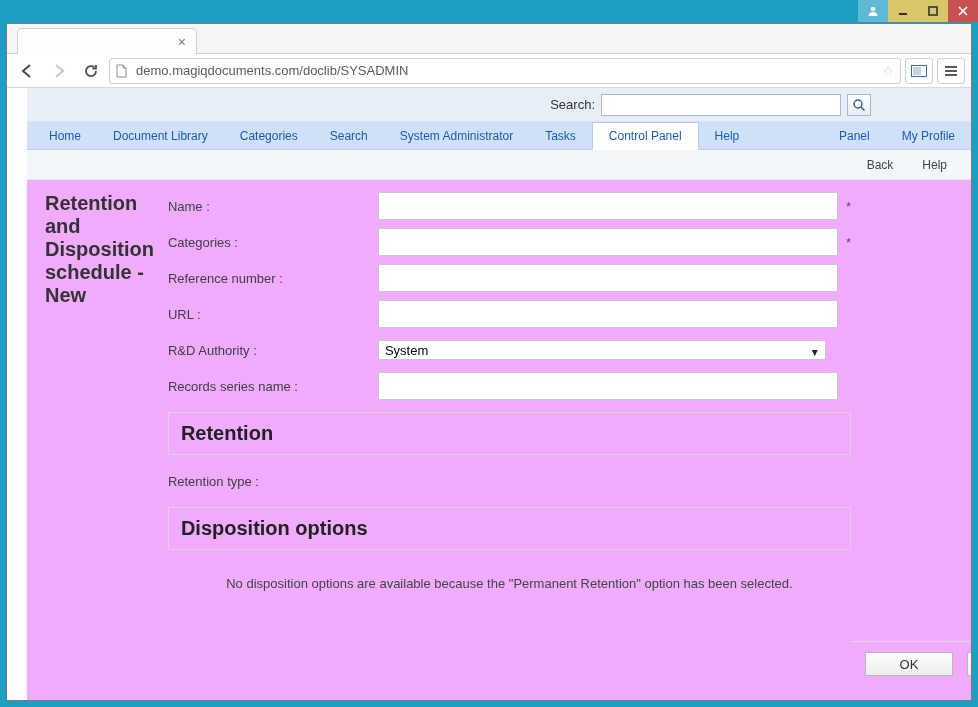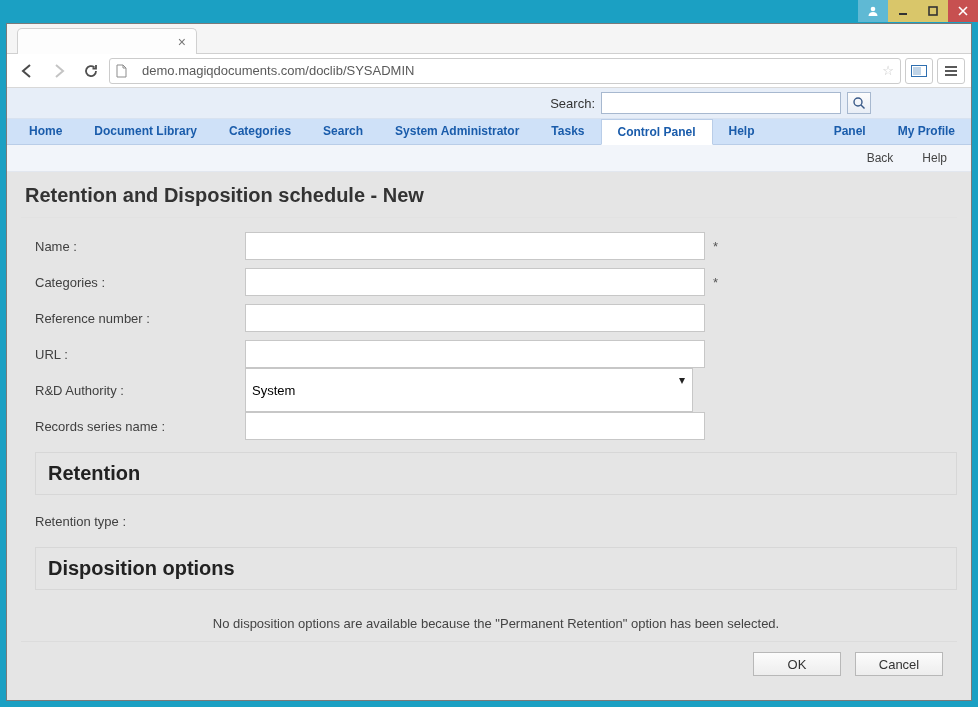--- a/index.html
+++ b/index.html
@@ -9,43 +9,43 @@
   .titlebar .user { background:#5fb9d4; color:#fff; }
   .titlebar .min, .titlebar .max { background:#d9c66a; }
   .titlebar .close { background:#c75050; color:#fff; }
   .browser-frame { position:absolute; top:23px; left:6px; right:6px; bottom:6px; background:#fff; border:1px solid #7a7a7a; display:flex; flex-direction:column; }
   .tabstrip { height:30px; background:#f5f5f5; border-bottom:1px solid #d0d0d0; position:relative; }
   .tab { position:absolute; left:10px; top:4px; width:180px; height:26px; background:#fdfdfd; border:1px solid #d0d0d0; border-bottom:none; border-top-left-radius:5px; border-top-right-radius:5px; display:flex; align-items:center; justify-content:flex-end; padding-right:10px; }
   .tab-close { color:#777; font-size:14px; }
   .toolbar { height:34px; display:flex; align-items:center; padding:0 6px; gap:4px; border-bottom:1px solid #d8d8d8; }
   .tb-btn { width:28px; height:26px; display:flex; align-items:center; justify-content:center; color:#555; border-radius:3px; }
   .tb-btn.disabled { color:#bcbcbc; }
-  .urlbar { flex:1; height:26px; border:1px solid #ccc; border-radius:3px; display:flex; align-items:center; padding:0 6px; gap:14px; color:#5a5a5a; }
+  .urlbar { flex:1; height:26px; border:1px solid #ccc; border-radius:3px; display:flex; align-items:center; padding:0 6px; gap:8px; color:#5a5a5a; }
   .urlbar .doc-icon { color:#8a8a8a; }
   .urlbar .star { margin-left:auto; color:#c8c8c8; }
   .toolbar .sq-btn { width:28px; height:26px; border:1px solid #ccc; border-radius:3px; display:flex; align-items:center; justify-content:center; color:#555; }
-  .content { flex:1; overflow:auto; background:#e5e5e5; display:flex; flex-direction:column; }
+  .content { flex:1; overflow:auto; background:#f0abfc; display:flex; flex-direction:column;margin-left:20px; }
   .searchbar { background:#e7eef8; height:34px; display:flex; align-items:center; justify-content:flex-end; padding-right:100px; gap:6px; border-bottom:1px solid #d8e2f0; }
   .searchbar label { color:#333; font-size:13px; }
   .searchbar input { width:240px; height:22px; border:1px solid #a7b8cf; background:#fff; padding:0 4px; }
   .searchbar .sbtn { width:24px; height:22px; border:1px solid #a7b8cf; background:linear-gradient(#fdfdfd,#e9eef6); display:flex; align-items:center; justify-content:center; }
-  .navmenu { background:#cfe1f8; height:28px; display:flex; align-items:stretch; padding:0 0 0 6px; border-bottom:1px solid #b9cde8;font-weight:bold; }
+  .navmenu { background:#cfe1f8; height:28px; display:flex; align-items:stretch; padding:0 0 0 6px; border-bottom:1px solid #b9cde8; }
   .navmenu .mi { padding:0 16px; display:flex; align-items:center; color:#1a5cab; font-size:12px; cursor:pointer; }
   .navmenu .mi.active { background:#fff; border:1px solid #b9cde8; border-bottom:1px solid #fff; margin-bottom:-1px; color:#1a5cab; }
   .navmenu .spacer { flex:1; }
   .subbar { height:30px; display:flex; justify-content:flex-end; align-items:center; gap:29px; padding-right:24px; background:#f2f5fa; border-bottom:1px solid #e2e7ef; color:#444; }
   .subbar span { font-size:12px; cursor:pointer; }
-  .page { padding:8px 14px 14px 14px; flex:1; display:flex; flex-direction:column; }
+  .page { padding:8px 14px 14px 14px; flex:1; display:flex; flex-direction:row; }
   .page h1 { font-size:20px; font-weight:600; color:#333; padding:4px 0 10px 4px; }
   .divider { height:1px; background:#e2e2e2; margin-bottom:10px; }
   .form { padding-left:14px; }
   .row { display:flex; align-items:center; height:36px; }
   .row .lab { width:210px; color:#404040; font-size:13px; }
   .row input[type=text] { width:460px; height:28px; border:1px solid #c7c7c7; padding:0 6px; font-size:13px; }
-  .row select { width:448px; height:44px; border:1px solid #c7c7c7; background:#fff; padding:0 6px; font-size:13px; appearance:none; -webkit-appearance:none; }
+  .row select { width:448px; height:20px; border:1px solid #c7c7c7; background:#fff; padding:0 6px; font-size:13px; appearance:none; -webkit-appearance:none; }
   .sel-wrap { position:relative; width:448px; }
   .sel-wrap::after { content:"▾"; position:absolute; right:8px; top:5px; color:#222; pointer-events:none; font-size:12px; }
   .row .req { margin-left:8px; color:#555; }
   .section { border:1px solid #d7d7d7; padding:9px 12px; margin:8px 0; }
   .section h2 { font-size:20px; font-weight:600; color:#222; }
   .note { text-align:center; color:#444; font-size:13px; padding:18px 0 10px 0; }
   .footer { margin-top:auto; border-top:1px solid #dcdcdc; padding:10px 14px; display:flex; justify-content:flex-end; gap:14px; }
   .footer button { width:88px; height:24px; border:1px solid #b8b8b8; background:linear-gradient(#fcfcfc,#ededed); font-size:13px; color:#333; cursor:pointer; }
   svg { display:block; }
 </style>

